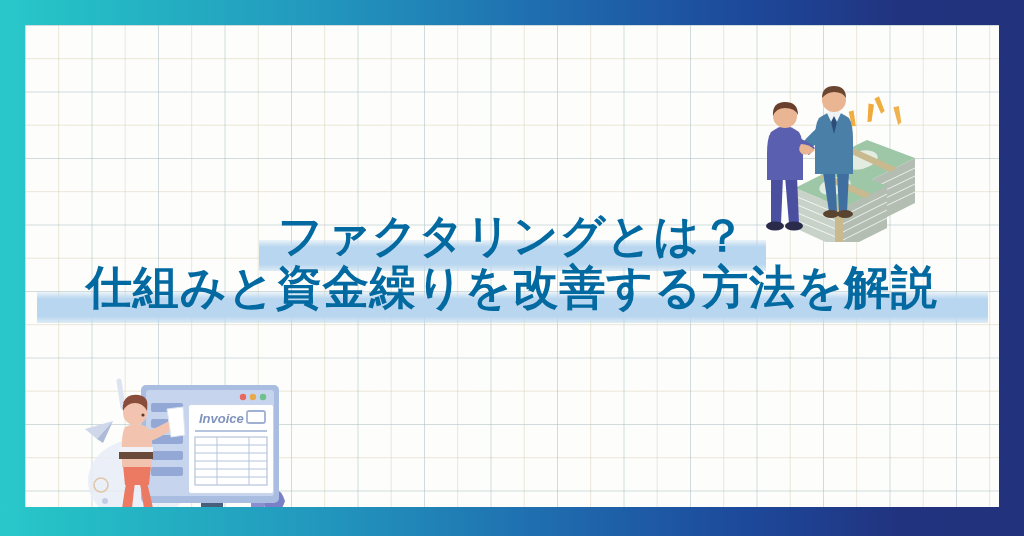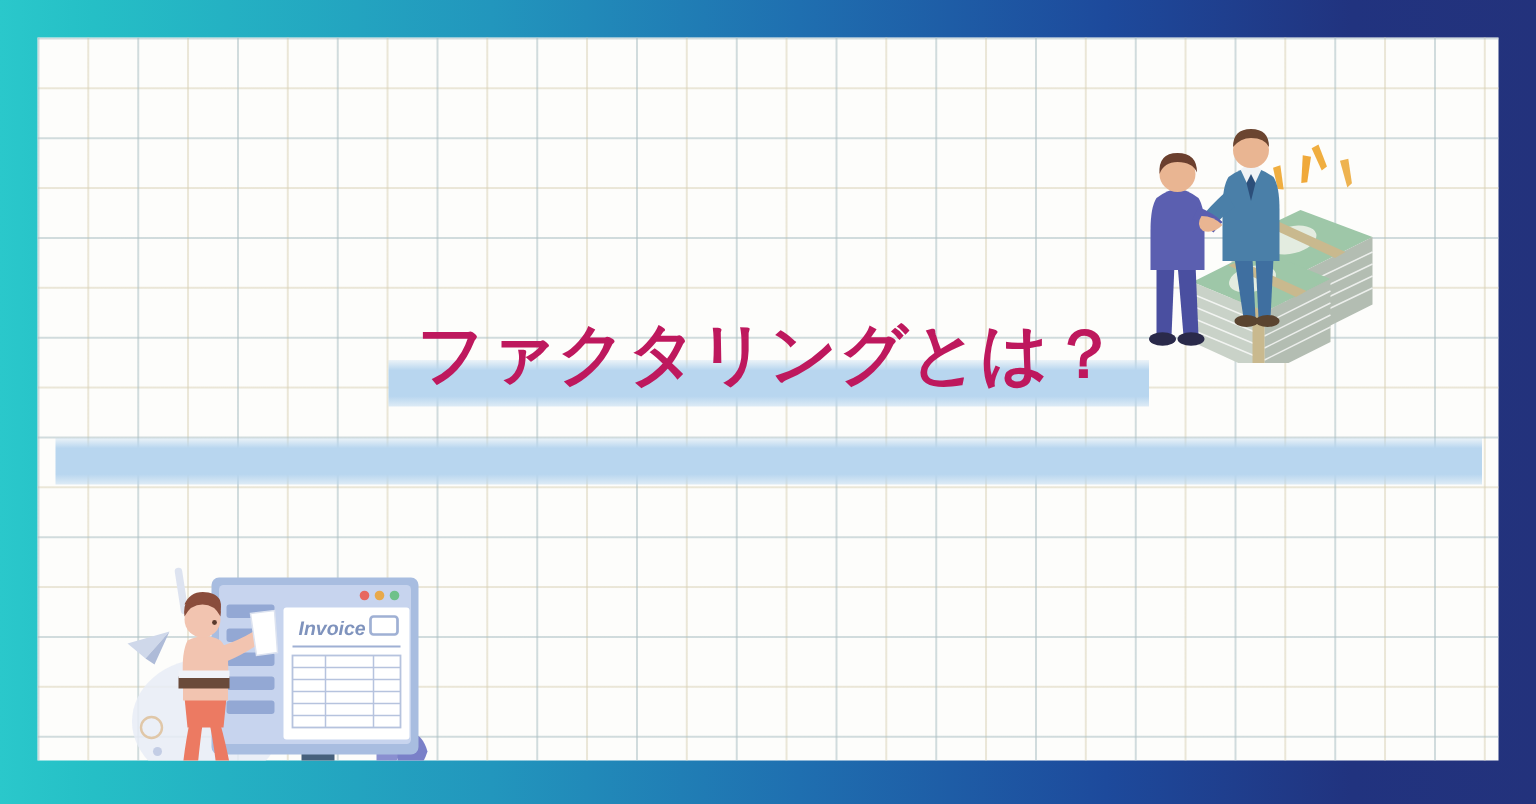--- a/index.html
+++ b/index.html
@@ -54,21 +54,21 @@
     left: 0;
     top: 0;
     width: 1024px;
     height: 536px;
     pointer-events: none;
   }
   .title-line {
     position: absolute;
     width: 100%;
     text-align: center;
-    color: #be185d;
+    color: #0369a1;
     font-weight: 700;
     letter-spacing: 0.02em;
     line-height: 1;
     white-space: nowrap;
   }
   .hl-band {
     position: absolute;
     background: linear-gradient(180deg, rgba(184,214,239,0.25) 0%, #b8d6ef 22%, #b8d6ef 78%, rgba(184,214,239,0.45) 100%);
   }
   #hl1 { left: 259px; top: 240px; width: 507px; height: 31px; }
@@ -241,15 +241,16 @@
         </g>
       </svg>
     </div>
 
   </div>
 
   <div class="title-block">
     <div class="hl-band" id="hl1"></div>
     <div class="hl-band" id="hl2"></div>
     <div class="title-line" id="line1">ファクタリングとは？</div>
+    <div class="title-line" id="line2">仕組みと資金繰りを改善する方法を解説</div>
   </div>
 
 </div>
 
 </body></html>

